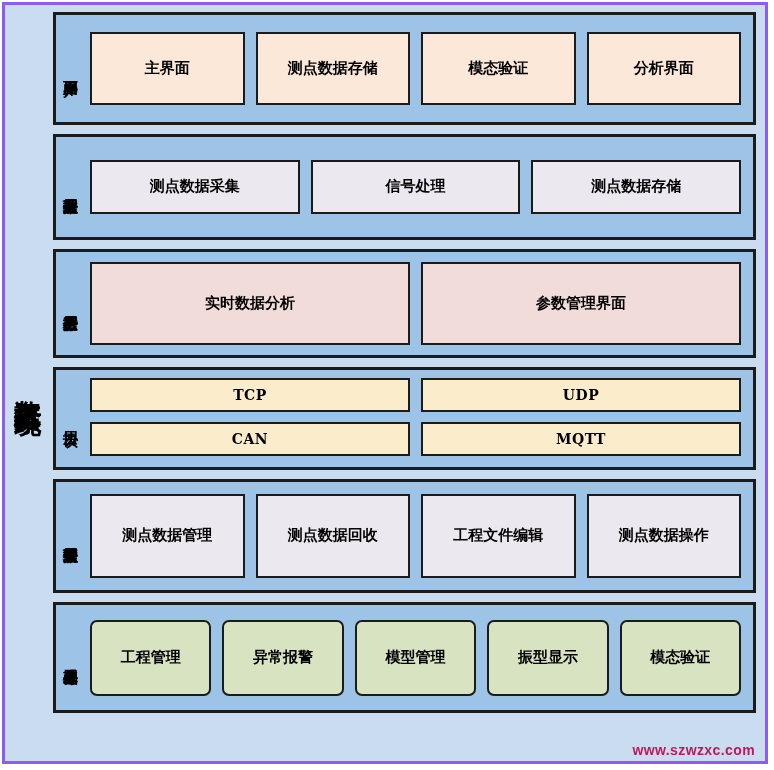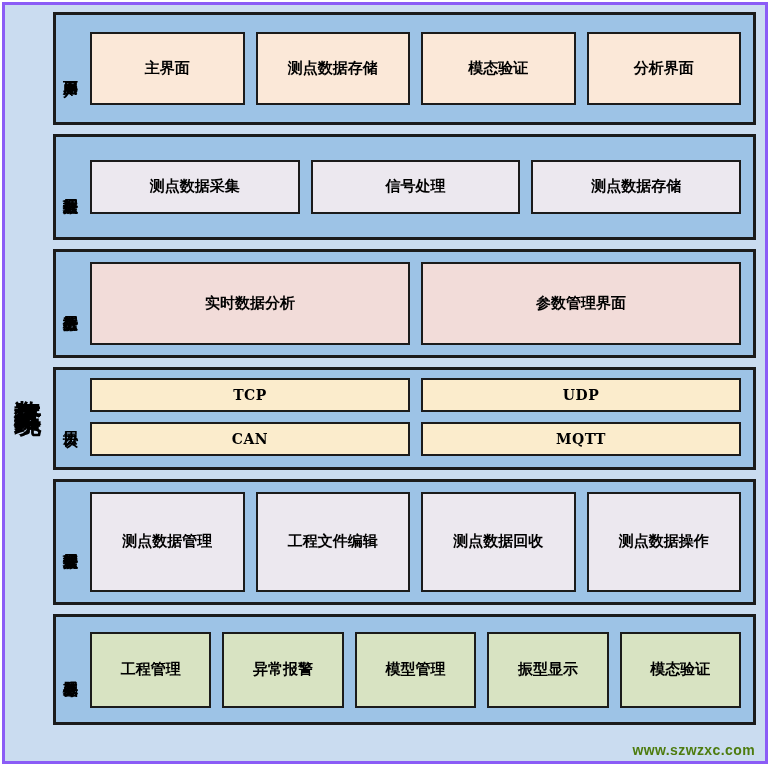--- a/index.html
+++ b/index.html
@@ -149,39 +149,39 @@
   .node.latin {
     font-size: 14px;
     letter-spacing: 0.5px;
   }
 
   
   .fill-peach    { background: #fbe8d8; }
   .fill-grey     { background: #ece8ef; }
   .fill-pink     { background: #f2dcd9; }
   .fill-cream    { background: #fbeccc; }
-  .fill-green    { background: #d8e3c2; }
+  .fill-green    { background: #d8e3c2; border-radius: 7px; }
 
   
   .band-ui .node       { height: 73px; }
   .band-process .node  { height: 54px; }
   .band-analysis .node { height: 83px; }
   .band-protocol .node { height: 34px; }
-  .band-manage .node   { height: 100px; }
+  .band-manage .node   { height: 84px; }
   .band-base .node     { height: 76px; }
 
   
   .watermark {
     position: absolute;
     right: 10px;
     bottom: 3px;
     font-family: "Liberation Sans", "DejaVu Sans", sans-serif;
     font-size: 14px;
     font-weight: 700;
-    color: #4d7c0f;
+    color: #be185d;
     letter-spacing: 0.4px;
     user-select: none;
     pointer-events: none;
   }
 </style>
 </head>
 <body>
 
 <div id="diagram-root">
 
@@ -229,22 +229,22 @@
             <div class="node latin fill-cream">CAN</div>
             <div class="node latin fill-cream">MQTT</div>
           </div>
         </div>
       </div>
 
       <div class="layer-band band-manage">
         <div class="layer-label">数据管理层</div>
         <div class="layer-body">
           <div class="node fill-grey">测点数据管理</div>
+          <div class="node fill-grey">测点数据回收</div>
           <div class="node fill-grey">工程文件编辑</div>
-          <div class="node fill-grey">测点数据回收</div>
           <div class="node fill-grey">测点数据操作</div>
         </div>
       </div>
 
       <div class="layer-band band-base">
         <div class="layer-label">基础服务层</div>
         <div class="layer-body">
           <div class="node fill-green">工程管理</div>
           <div class="node fill-green">异常报警</div>
           <div class="node fill-green">模型管理</div>

